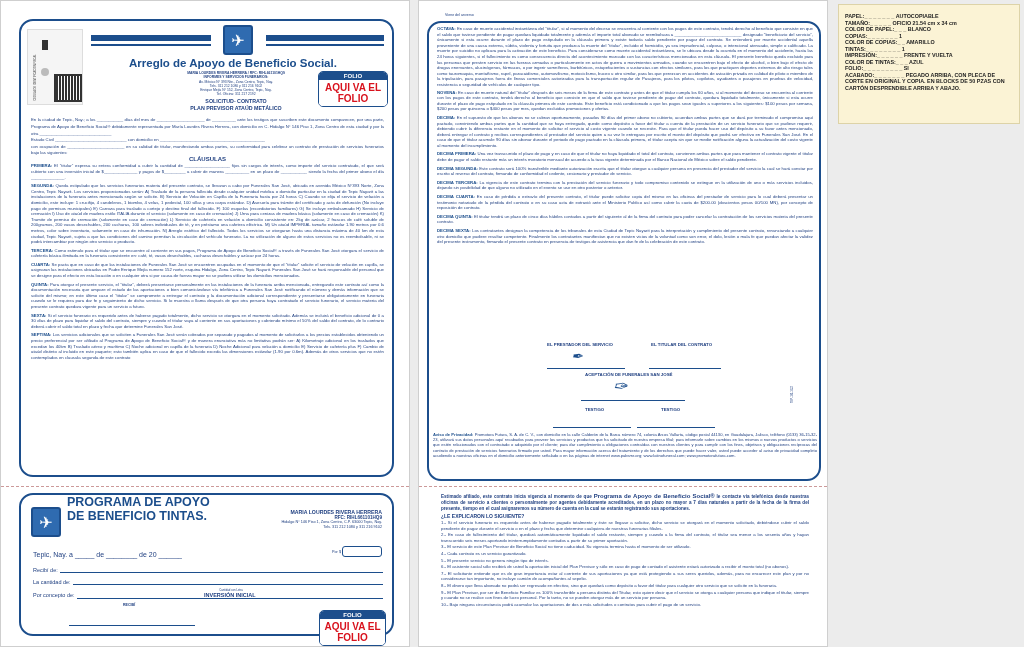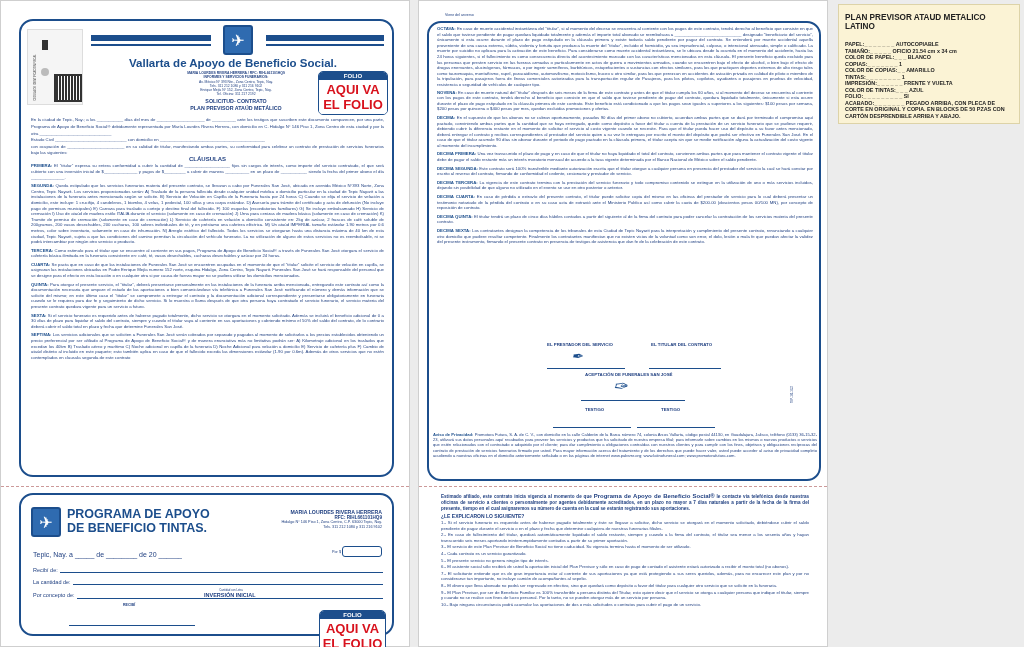--- a/index.html
+++ b/index.html
@@ -12,21 +12,21 @@
 #f1{left:18px;top:18px;width:375px;height:458px}
 #f2{left:18px;top:492px;width:375px;height:143px}
 #f3{left:8px;top:20px;width:394px;height:460px}
 .small{font-size:4.3px;line-height:5.6px;text-align:justify}
 .small b{color:#1c4e8c}
 .hdrbar{position:absolute;height:6px;background:#1c4e8c}
 .hdrbar2{position:absolute;height:2px;background:#1c4e8c}
 .logo{position:absolute;background:#2f6bb0;border:2px solid #1c4e8c;border-radius:3px;display:flex;align-items:center;justify-content:center;color:#fff}
 .folio{position:absolute;border:1.5px solid #1c4e8c;border-radius:5px;overflow:hidden;text-align:center}
 .folio .t{background:#1c4e8c;color:#fff;font-size:6px;font-weight:bold;padding:1px 0}
-.folio .v{color:#d8121d;font-weight:bold;font-size:13px;padding:2px 0;background:#fff}
+.folio .v{color:#d8121d;font-weight:bold;font-size:10px;padding:2px 0;background:#fff}
 .ctr{text-align:center}
 .line{border-bottom:0.6px solid #1c4e8c;display:inline-block}
 .yellow{position:absolute;left:838px;top:4px;width:182px;height:120px;background:#fbf3d5;border:1px solid #ddd3a8;padding:8px 6px;color:#222}
 .yellow h2{font-size:8.2px;font-weight:bold;margin-bottom:10px}
 .yellow .r{font-size:5.4px;font-weight:bold;line-height:6.5px}
 </style>
 </head>
 <body>
 
 <div class="sheet" id="p1">
@@ -37,21 +37,21 @@
       <div style="position:absolute;left:28px;top:46px;width:24px;height:24px;background:repeating-linear-gradient(90deg,#111 0 2px,#fff 2px 3px),#111;outline:2px solid #111;opacity:.85"></div>
       <div style="position:absolute;left:14px;top:10px;width:6px;height:10px;background:#333"></div>
       <div style="position:absolute;left:13px;top:38px;width:8px;height:8px;border-radius:50%;background:#bbb"></div>
     </div>
 
     <div class="hdrbar" style="left:70px;top:14px;width:120px"></div>
     <div class="hdrbar2" style="left:70px;top:23px;width:120px"></div>
     <div class="logo" style="left:202px;top:4px;width:30px;height:30px;font-size:16px">✈</div>
     <div class="hdrbar" style="left:245px;top:14px;width:118px"></div>
     <div class="hdrbar2" style="left:245px;top:23px;width:118px"></div>
-    <div style="position:absolute;left:108px;top:36px;font-size:11.5px;font-weight:bold;color:#1c4e8c">Vallarta de Apoyo de Beneficio Social.</div>
+    <div style="position:absolute;left:108px;top:36px;font-size:11.5px;font-weight:bold;color:#1c4e8c">Arreglo de Apoyo de Beneficio Social.</div>
     <div class="ctr" style="position:absolute;left:140px;top:50px;width:150px;font-size:3.4px;line-height:4.3px">
       <div style="font-weight:bold">MARIA LOURDES RIVERA HERRERA / RFC: RIHL661101HQ9</div>
       <div style="font-weight:bold">INFORMES Y SERVICIOS FUNERARIOS:</div>
       <div>Av. México N° 393 Nte., Zona Centro, Tepic, Nay.</div>
       <div>Tels. 311 212 1080 y 311 216 9102</div>
       <div>Enrique Mejía N° 152, Zona Centro, Tepic, Nay.</div>
       <div>Tel. Oficina: 311 217 2192</div>
       <div style="font-size:5.3px;line-height:7px;font-weight:bold;margin-top:1px">SOLICITUD- CONTRATO</div>
       <div style="font-size:5.3px;line-height:6px;font-weight:bold">PLAN PREVISOR ATAÚD METÁLICO</div>
     </div>
@@ -72,21 +72,21 @@
       <div class="small" style="margin-bottom:3px"><b>QUINTA:</b> <span>Para otorgar el presente servicio, el "titular", deberá presentarse personalmente en las instalaciones de la funeraria arriba mencionada, entregando este contrato así como la documentación necesaria que ampare el estado de las aportaciones o bien comunicándose vía telefónica a Funerales San José notificando el número y demás información que se solicite del mismo; en este último caso el "titular" se compromete a entregar el contrato y la documentación adicional correspondiente y presentarse obligatoriamente en funeraria cuando se le requiera para dar fe y seguimiento de dicho servicio. Si lo muestra o llama después de que otra persona haya contratado el servicio funerario, el servicio materia del presente contrato quedara vigente para un servicio a futuro.</span></div>
       <div class="small" style="margin-bottom:3px"><b>SEXTA:</b> <span>Si el servicio funerario es requerido antes de haberse pagado totalmente, dicho servicio se otorgara en el momento solicitado. Además se incluirá el beneficio adicional de 0 a 30 días de plazo para liquidar el saldo del contrato, siempre y cuando el titular vaya al corriente en sus aportaciones y cubriendo mínimo el 50% del saldo del contrato, de lo contrario deberá cubrir el saldo total en plazo y fecha que determine Funerales San José.</span></div>
       <div class="small"><b>SEPTIMA:</b> <span>Los servicios adicionales que se soliciten a Funerales San José serán cobrados por separado y pagados al momento de solicitarlos a los precios establecidos obteniendo un precio preferencial por ser afiliado al Programa de Apoyo de Beneficio Social® y de manera enunciativa más no limitativa podrán ser: A) Kilometraje adicional en los traslados que excedan los 40km B) Traslado aéreo y marítimo C) Noche adicional en capilla de la funeraria D) Noche Adicional para velación a domicilio E) Servicio de cafetería plus F) Cambio de ataúd distinto al incluido en este paquete; esto también aplica en caso de que el fallecido exceda las dimensiones estándar (1.90 por 0.6m). Además de otros servicios que no estén contemplados en clausula segunda de este contrato</span></div>
     </div>
   </div>
 
   <div class="perf"></div>
 
   <div class="frame" id="f2">
     <div class="logo" style="left:10px;top:12px;width:30px;height:30px;font-size:16px">✈</div>
-    <div style="position:absolute;left:46px;top:12px;font-size:12.5px;line-height:14px;font-weight:bold;color:#1c4e8c">
+    <div style="position:absolute;left:46px;top:0;font-size:12.5px;line-height:14px;font-weight:bold;color:#1c4e8c">
       <div>PROGRAMA DE APOYO</div>
       <div>DE BENEFICIO TINTAS.</div>
     </div>
     <div style="position:absolute;right:10px;top:14px;text-align:right;font-size:3.8px;line-height:5px">
       <div style="font-weight:bold;font-size:5.2px;line-height:6px">MARIA LOURDES RIVERA HERRERA</div>
       <div style="font-weight:bold;font-size:4.6px">RFC: RIHL661101HQ9</div>
       <div>Hidalgo N° 146 Piso 1, Zona Centro, C.P. 63000 Tepic, Nay.</div>
       <div>Tels. 311 212 1080 y 311 216 9102</div>
     </div>
     <div style="position:absolute;left:12px;top:56px;font-size:7px">Tepic, Nay. a _____ de ________ de 20 ______</div>
@@ -163,21 +163,20 @@
     <div class="small" style="margin-top:1px">5.- El presente servicio no genera ningún tipo de interés.</div>
     <div class="small" style="margin-top:1px">6.- El asistente social sólo recibirá de usted la aportación inicial del Plan Previsor y sólo en caso de pago de contado el asistente estará autorizado a recibir el monto total (no abonos).</div>
     <div class="small" style="margin-top:1px">7.- El solicitante entiende que es de gran importancia estar al corriente de sus aportaciones ya que está protegiendo a sus seres queridos, además, para no encarecer este plan y por no considerarse tan importante, no incluye camión de acompañantes al sepelio.</div>
     <div class="small" style="margin-top:1px">8.- El dinero que lleva abonado no podrá ser regresado en efectivo, sino que quedará como depósito a favor del titular para cualquier otro servicio que se solicite en la funeraria.</div>
     <div class="small" style="margin-top:1px">9.- El Plan Previsor, por ser de Beneficio Familiar es 100% transferible a persona distinta del Titular, esto quiere decir que el servicio se otorga a cualquier persona que indique el titular, siempre y cuando no se realice con fines de lucro personal. Por lo tanto, no se pueden otorgar más de un servicio por persona.</div>
     <div class="small" style="margin-top:1px">10.- Bajo ninguna circunstancia podrá acumular las aportaciones de dos o más solicitudes o contratos para cubrir el pago de un servicio.</div>
   </div>
 </div>
 
 <div class="yellow">
-  <h2>PLAN PREVISOR ATAUD METALICO LATINO</h2>
   <div class="r"><span>PAPEL:</span>_ _ _ _ _ _ _ <span>AUTOCOPIABLE</span></div>
   <div class="r"><span>TAMAÑO:</span>_ _ _ _ _ <span>OFICIO 21.54 cm x 34 cm</span></div>
   <div class="r"><span>COLOR DE PAPEL:</span>_ _ _ <span>BLANCO</span></div>
   <div class="r"><span>COPIAS:</span>_ _ _ _ _ _ _ <span>1</span></div>
   <div class="r"><span>COLOR DE COPIAS:</span>_ _ <span>AMARILLO</span></div>
   <div class="r"><span>TINTAS:</span>_ _ _ _ _ _ _ _ <span>1</span></div>
   <div class="r"><span>IMPRESIÓN:</span>_ _ _ _ _ _ <span>FRENTE Y VUELTA</span></div>
   <div class="r"><span>COLOR DE TINTAS:</span>_ _ _ <span>AZUL</span></div>
   <div class="r"><span>FOLIO:</span>_ _ _ _ _ _ _ _ _ <span>SI</span></div>
   <div class="r"><span>ACABADO:</span>_ _ _ _ _ _ _ <span>PEGADO ARRIBA, CON PLECA DE CORTE EN ORIGINAL Y COPIA. EN BLOCKS DE 50 PZAS CON CARTÓN DESPRENDIBLE ARRIBA Y ABAJO.</span></div>

